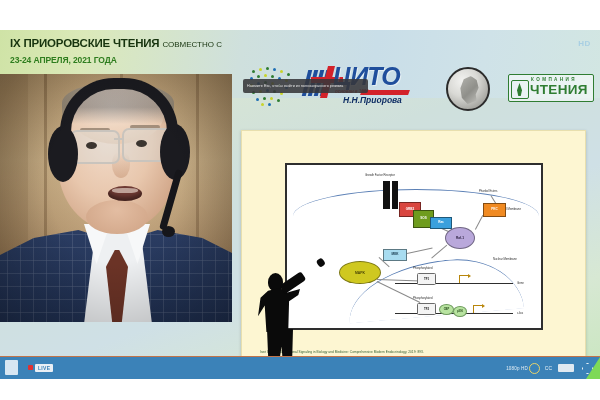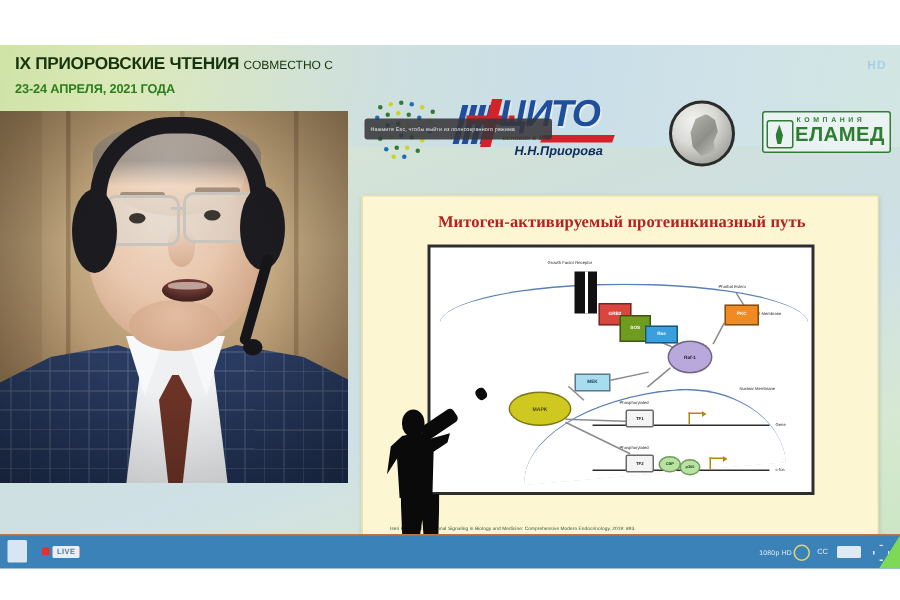--- a/index.html
+++ b/index.html
@@ -256,21 +256,21 @@
 
       <div class="tooltip">
         <span>Нажмите Esc, чтобы выйти из полноэкранного режима</span>
       </div>
 
       <div class="medal"></div>
 
       <div class="elamed">
         <div class="el-mark"></div>
         <div class="el-kom">КОМПАНИЯ</div>
-        <div class="el-word">ЕЛАМЕД</div>
+        <div class="el-word">ЧТЕНИЯ</div>
       </div>
 
       <div class="hd">HD</div>
     </div>
 
     <div class="cam">
       <div class="plank" style="left:0;width:28px"></div>
       <div class="plank" style="left:44px;width:3px;background:rgba(90,60,30,.35)"></div>
       <div class="plank" style="left:120px;width:3px;background:rgba(90,60,30,.28)"></div>
       <div class="plank" style="left:196px;width:3px;background:rgba(90,60,30,.30)"></div>
@@ -298,21 +298,20 @@
       <div class="eye-r"></div>
       <div class="ear-l"></div>
       <div class="ear-r"></div>
       <div class="band"></div>
       <div class="mic-arm"></div>
       <div class="mic-tip"></div>
       <div class="cam-vig"></div>
     </div>
 
     <div class="slide">
-      <div class="slide-title">Митоген-активируемый протеинкиназный путь</div>
 
       <div class="slide-img">
         <div class="membrane"></div>
         <div class="nucmem"></div>
 
         <div class="lbl" style="left:78px;top:8px;">Growth Factor Receptor</div>
         <div class="lbl" style="left:215px;top:42px;">Cell Membrane</div>
         <div class="lbl" style="left:192px;top:24px;">Phorbol Esters</div>
         <div class="lbl" style="left:206px;top:92px;">Nuclear Membrane</div>
         <div class="lbl" style="left:126px;top:101px;">Phosphorylated</div>

